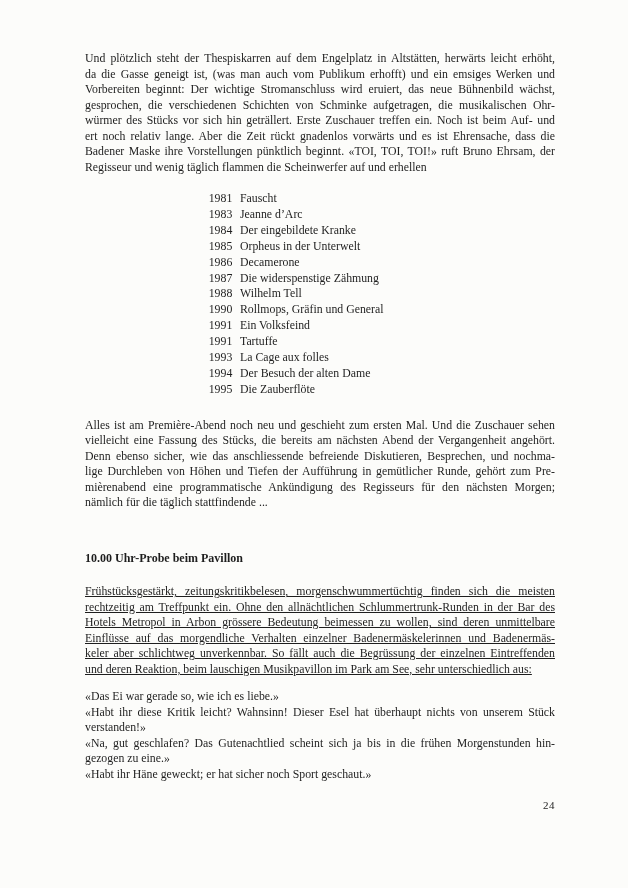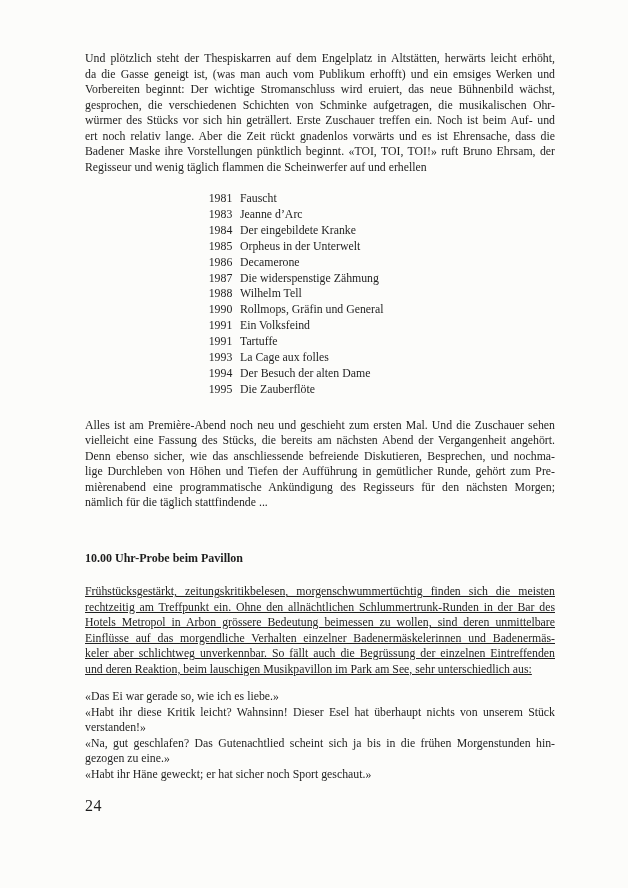--- a/index.html
+++ b/index.html
@@ -36,22 +36,22 @@
   .heading  {
     margin-top: 40px;
     font-weight: bold;
     font-size: 12px;
     line-height: 15.5px;
   }
   .morning  { margin-top: 18px; text-decoration: underline; }
   .quotes   { margin-top: 12px; }
   .page-number {
     margin-top: 16px;
-    text-align: left;
-    font-size: 16px;
+    text-align: right;
+    font-size: 11px;
     letter-spacing: 0.5px;
   }
 </style>
 </head>
 <body>
 
 <div class="page">
   <div class="content">
 
     <div class="text-block intro">

